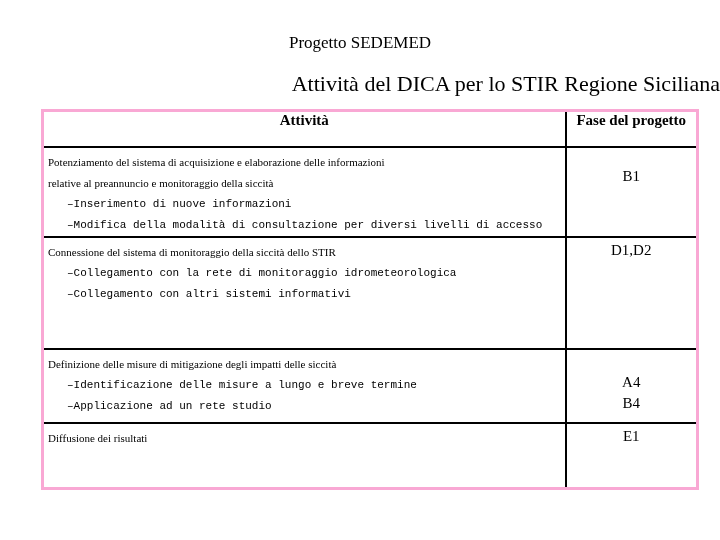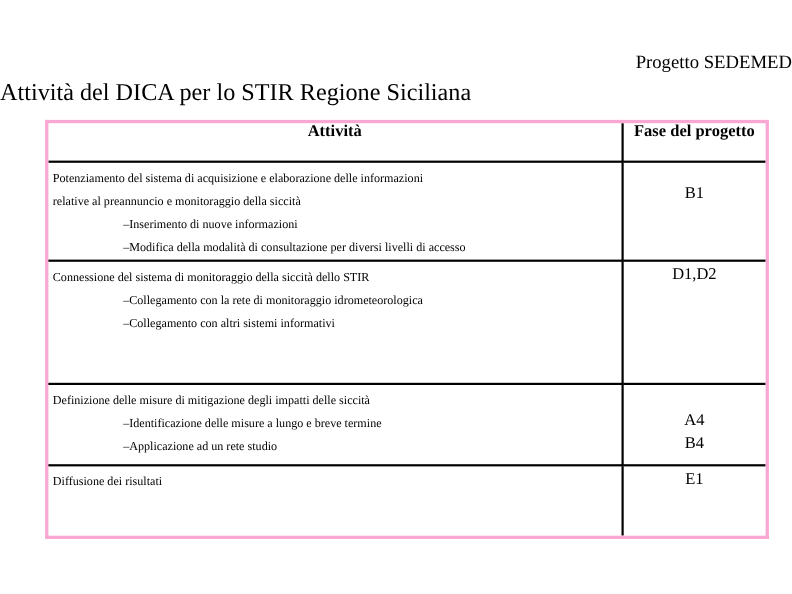--- a/index.html
+++ b/index.html
@@ -15,34 +15,34 @@
     overflow: hidden;
   }
   .slide {
     position: relative;
     width: 720px;
     height: 540px;
     background: #ffffff;
   }
   .title {
     position: absolute;
-    top: 47px;
+    top: 33px;
     left: 0;
     width: 100%;
-    text-align: right;
+    text-align: center;
     font-size: 17px;
     line-height: 20px;
     white-space: pre;
   }
   .subtitle {
     position: absolute;
     top: 70px;
     left: 0;
     width: 100%;
-    text-align: left;
+    text-align: right;
     font-size: 22px;
     line-height: 28px;
     white-space: pre;
   }
   table.activities {
     position: absolute;
     left: 41px;
     top: 109px;
     width: 655px;
     border-collapse: collapse;
@@ -70,21 +70,22 @@
   }
   td.activity-cell {
     padding: 4px 4px 0 4px;
     font-size: 11px;
   }
   .line {
     line-height: 21px;
     white-space: pre-wrap;
   }
   .bullet {
-    margin-left: 64px;
+    margin-left: 19px;
+    font-family: Liberation Mono, monospace;
   }
   td.phase-cell {
     text-align: center;
     font-size: 15px;
     line-height: 21px;
     white-space: pre-line;
     padding: 0 2px;
     font-family: Liberation Serif, serif;
   }
   td.phase-cell.pt-r1 { padding-top: 18px; }

